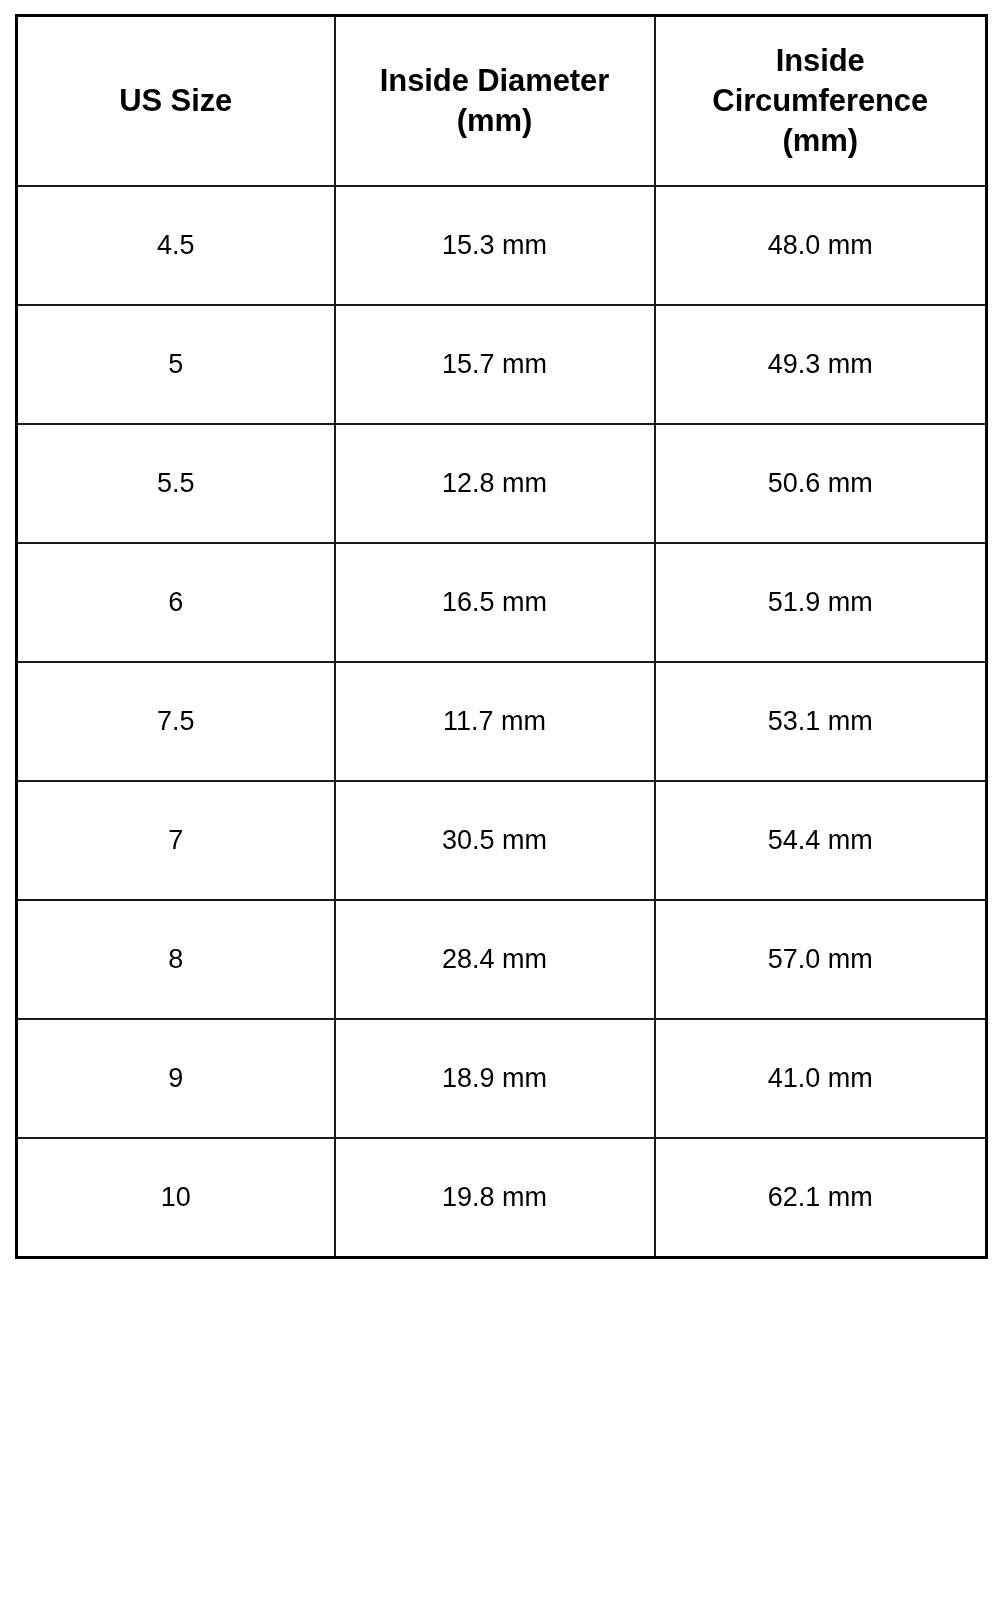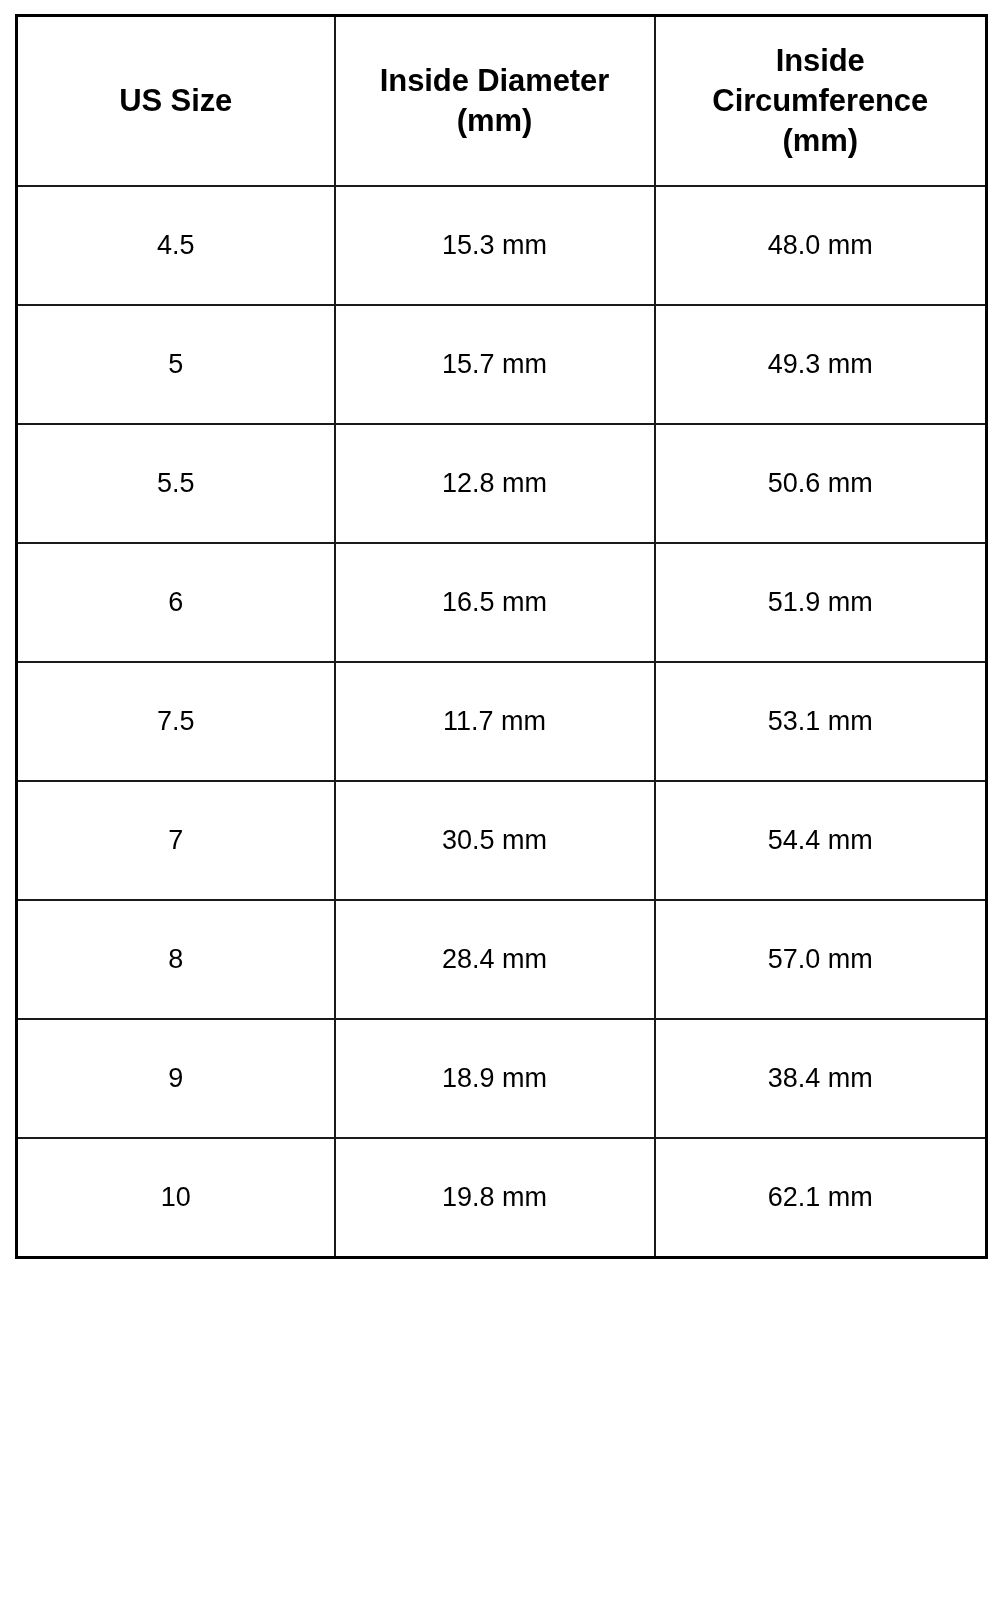--- a/index.html
+++ b/index.html
@@ -126,21 +126,21 @@
           <td>54.4 mm</td>
         </tr>
         <tr>
           <td>8</td>
           <td>28.4 mm</td>
           <td>57.0 mm</td>
         </tr>
         <tr>
           <td>9</td>
           <td>18.9 mm</td>
-          <td>38.4 mm</td>
+          <td>41.0 mm</td>
         </tr>
         <tr>
           <td>10</td>
           <td>19.8 mm</td>
           <td>62.1 mm</td>
         </tr>
       </tbody>
   </table>
 
 </div>

